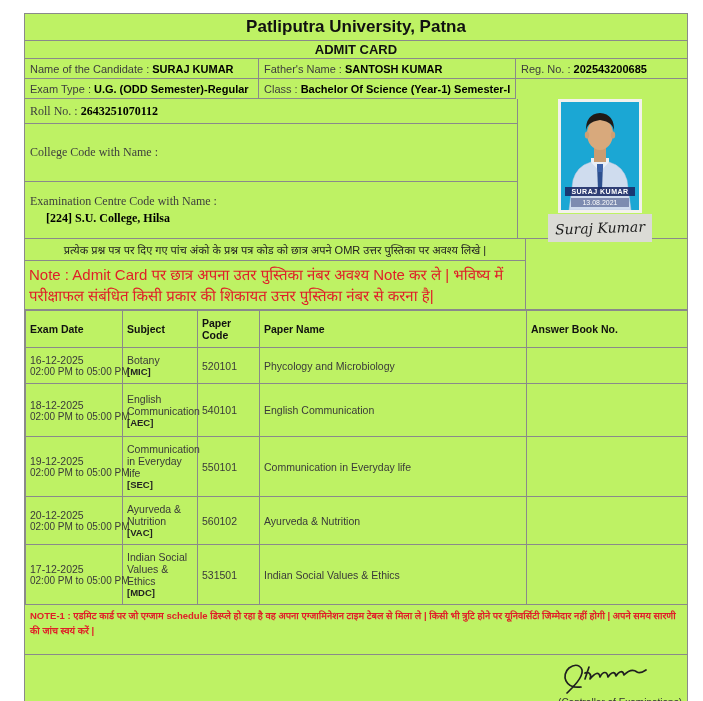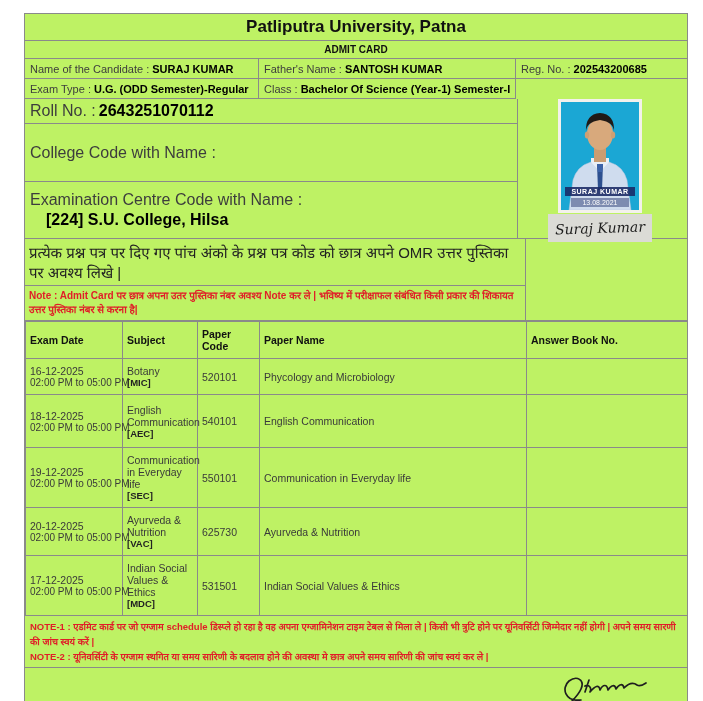--- a/index.html
+++ b/index.html
@@ -19,40 +19,40 @@
   .title-row {
     height: 27px;
     border-bottom: 1px solid #8a8a8a;
     display: flex; align-items: center; justify-content: center;
   }
   .title-row h1 { font-size: 17px; font-weight: bold; color: #111; }
   .subtitle-row {
     height: 18px;
     border-bottom: 1px solid #8a8a8a;
     display: flex; align-items: center; justify-content: center;
-    font-size: 10px; font-weight: bold; color: #111;
+    font-size: 13px; font-weight: bold; color: #111;
   }
   .info-grid { display: flex; flex-wrap: wrap; }
   .info-cell {
     font-size: 11px;
     padding: 4px 5px 3px 5px;
     border-bottom: 1px solid #8a8a8a;
     border-right: 1px solid #8a8a8a;
     display: flex; align-items: center;
     white-space: nowrap; overflow: hidden;
   }
   .info-cell.c1 { width: 234px; }
   .info-cell.c2 { width: 257px; }
   .info-cell.c3 { width: 171px; border-right: none; }
   .lbl { color: #3d3d3d; }
   .val { font-weight: bold; color: #000; margin-left: 3px; }
   
   .details { display: flex; height: 140px; border-bottom: 1px solid #8a8a8a; }
   .details-left { width: 493px; border-right: 1px solid #8a8a8a; display: flex; flex-direction: column; }
-  .d-cell { font-size: 16px; padding: 5px; border-bottom: 1px solid #8a8a8a; }
+  .d-cell { font-size: 12px; padding: 5px; border-bottom: 1px solid #8a8a8a; font-family: Liberation Serif, serif; }
   .d-cell:last-child { border-bottom: none; flex: 1; }
   .d-roll { height: 25px; display: flex; align-items: center; }
   .d-college { height: 58px; display: flex; flex-direction: column; justify-content: center; gap: 14px; }
   .d-centre { display: flex; flex-direction: column; justify-content: center; gap: 2px; }
   .photo-cell { flex: 1; position: relative; }
   .photo-frame {
     position: absolute; left: 40px; top: 0px;
     width: 84px; height: 114px;
     background: #f3f1ec;
     padding: 3px;
@@ -79,26 +79,26 @@
   .sig-text {
     font-family: "DejaVu Serif", serif;
     font-style: italic; font-size: 14px; color: #1c1c1c;
     transform: rotate(-2deg);
     white-space: nowrap;
   }
   
   .instr { display: flex; border-bottom: 1px solid #8a8a8a; }
   .instr-left { width: 501px; border-right: 1px solid #8a8a8a; }
   .instr-line1 {
-    font-size: 15px; color: #222; padding: 3px 4px;
-    border-bottom: 1px solid #8a8a8a; min-height: 20px;
+    font-size: 11px; color: #222; padding: 3px 4px;
+    border-bottom: 1px solid #8a8a8a; min-height: 20px; text-align: center;
   }
   .instr-note {
-    font-size: 10px; font-weight: bold; color: #e01e28;
-    padding: 3px 4px; line-height: 14px; min-height: 33px;
+    font-size: 15px; font-weight: normal; color: #e01e28;
+    padding: 3px 4px; line-height: 21px; min-height: 33px;
   }
   .instr-right { flex: 1; }
   
   table.exam { border-collapse: collapse; table-layout: fixed; width: 662px; }
   table.exam th, table.exam td {
     border: 1px solid #8a8a8a;
     font-size: 10.5px;
     padding: 6px 4px;
     vertical-align: middle;
     text-align: left;
@@ -264,21 +264,21 @@
       </tr>
       <tr style="height:46px">
         <td>
             <div>20-12-2025</div>
             <div class="t-time">02:00 PM to 05:00 PM</div>
           </td>
         <td>
             <div>Ayurveda &amp; Nutrition</div>
             <div class="subj-code">[VAC]</div>
           </td>
-        <td>625730</td>
+        <td>560102</td>
         <td>Ayurveda &amp; Nutrition</td>
         <td></td>
       </tr>
       <tr style="height:50px">
         <td>
             <div>17-12-2025</div>
             <div class="t-time">02:00 PM to 05:00 PM</div>
           </td>
         <td>
             <div>Indian Social Values &amp; Ethics</div>
@@ -286,21 +286,20 @@
           </td>
         <td>531501</td>
         <td>Indian Social Values &amp; Ethics</td>
         <td></td>
       </tr>
     </tbody>
   </table>
 
   <div class="notes">
     <div>NOTE-1 : एडमिट कार्ड पर जो एग्जाम schedule डिस्प्ले हो रहा है वह अपना एग्जामिनेशन टाइम टेबल से मिला ले | किसी भी त्रुटि होने पर यूनिवर्सिटी जिम्मेदार नहीं होगी | अपने समय सारणी की जांच स्वयं करें |</div>
-    <div>NOTE-2 : यूनिवर्सिटी के एग्जाम स्थगित या समय सारिणी के बदलाव होने की अवस्था मे छात्र अपने समय सारिणी की जांच स्वयं कर ले |</div>
   </div>
 
   <div class="footer">
     <svg class="scribble" width="90" height="38" viewBox="0 0 90 38">
       <path d="M22,28 C6,30 2,16 10,9 C18,3 26,8 22,17 C19,24 12,30 8,34 M26,20 L30,8 M26,14 C30,12 33,16 31,20 C36,14 40,12 41,18 C44,12 48,12 49,18 C52,13 56,12 57,17 C60,12 64,11 65,16 C69,12 74,10 78,13 C81,15 84,13 87,11" fill="none" stroke="#1f1f1f" stroke-width="1.7" stroke-linecap="round" stroke-linejoin="round"></path>
     </svg>
     <div class="controller">(Controller of Examinations)</div>
   </div>
 
 </div>

